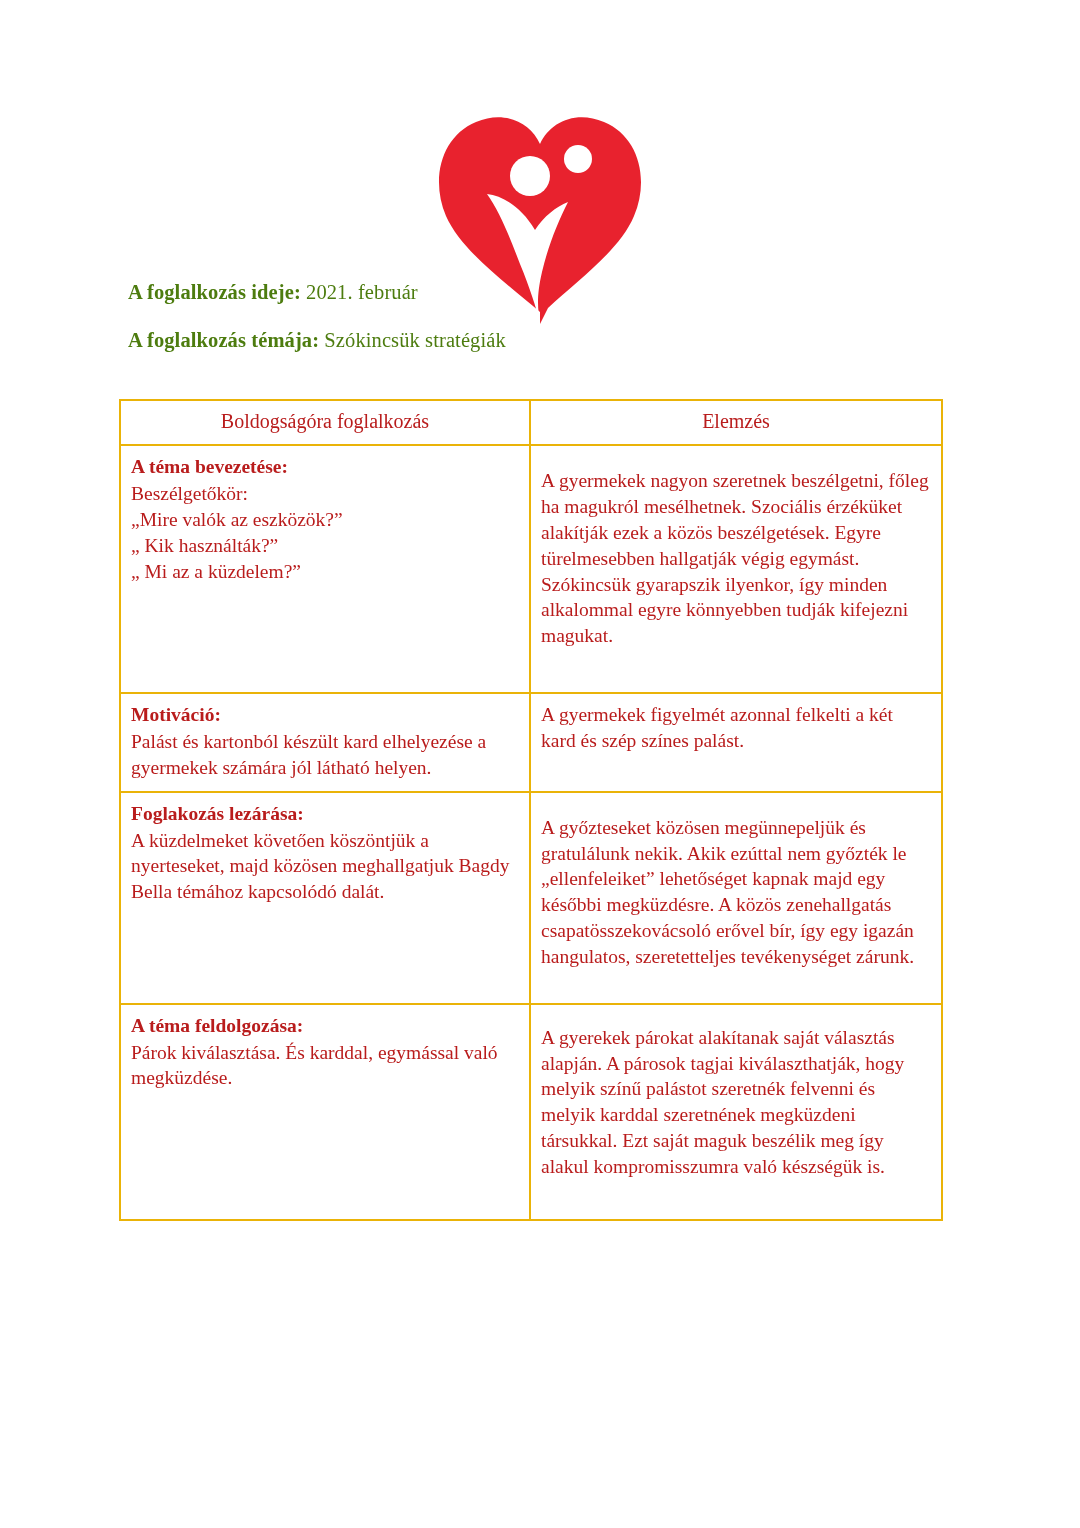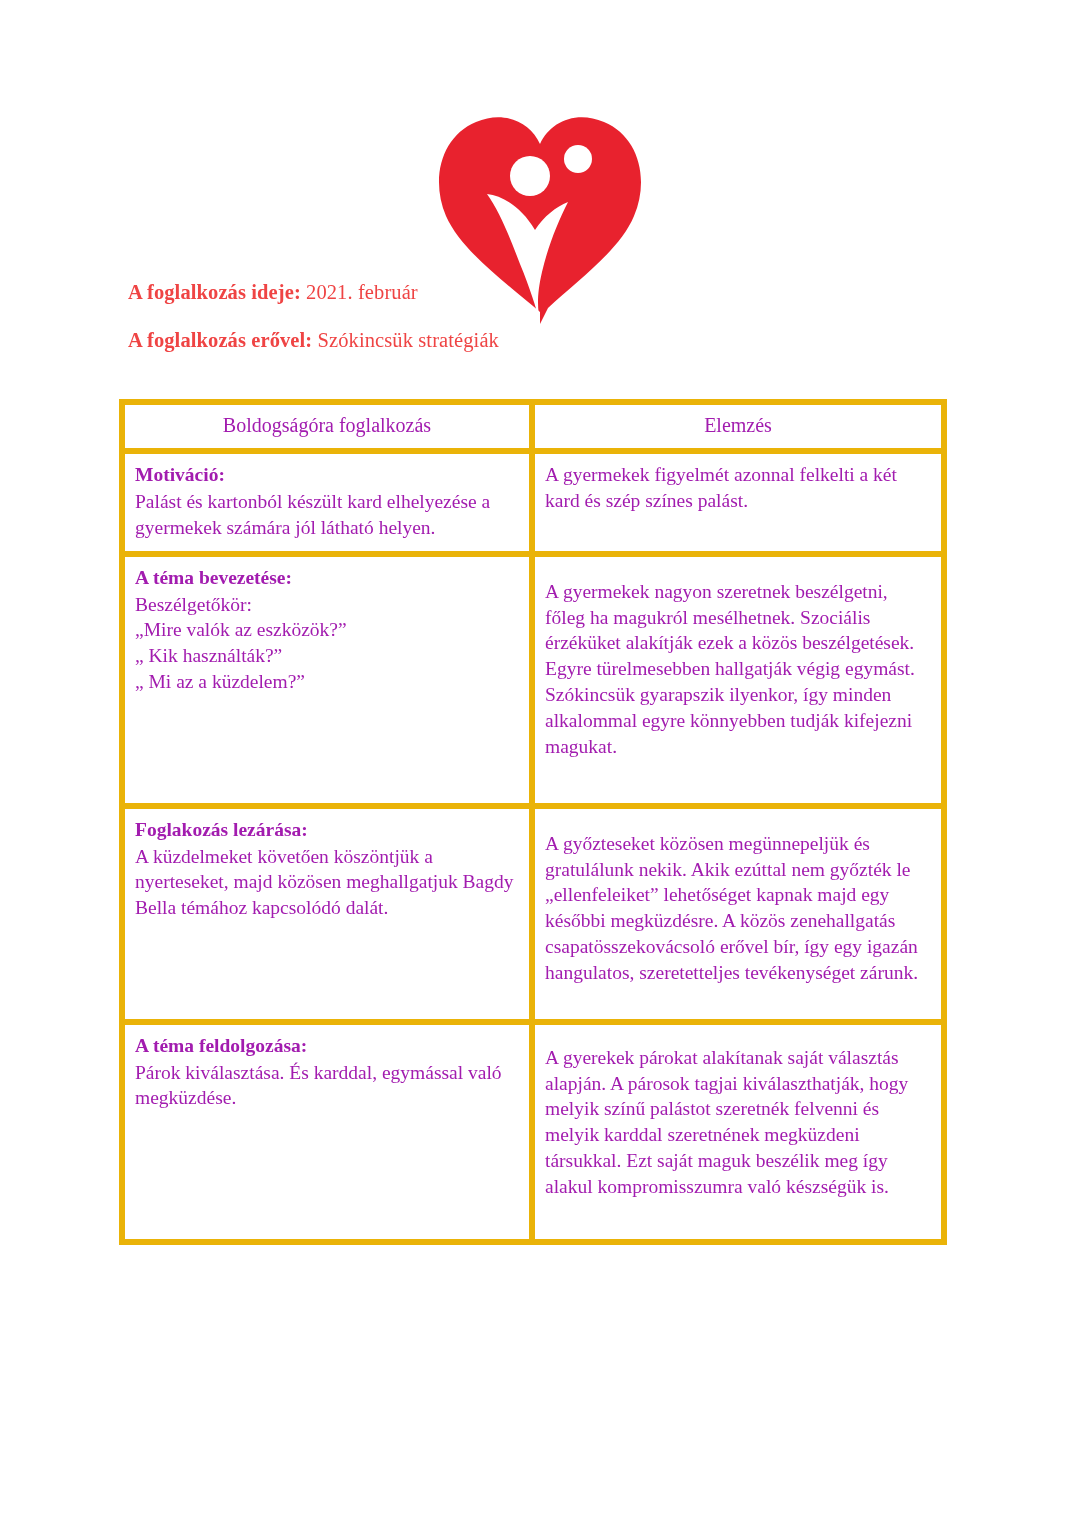--- a/index.html
+++ b/index.html
@@ -39,21 +39,21 @@
   
   .meta {
     margin-top: 50px;
     padding-left: 128px;
     padding-right: 120px;
   }
   .meta-line {
     font-size: 20.5px;
     line-height: 1.25;
     margin-bottom: 22px;
-    color: #ef4444;
+    color: #4d7c0f;
     letter-spacing: 0.1px;
   }
   .meta-line .lbl {
     font-weight: bold;
   }
   .meta-line .val {
     font-weight: normal;
   }
 
   
@@ -65,26 +65,26 @@
   table.plan {
     border-collapse: collapse;
     width: 822px;
     table-layout: fixed;
   }
   table.plan col.c1 { width: 410px; }
   table.plan col.c2 { width: 412px; }
 
   table.plan th,
   table.plan td {
-    border: 6px solid #eab308;
+    border: 2px solid #eab308;
     vertical-align: top;
     padding: 8px 10px 10px 10px;
     font-size: 19.5px;
     line-height: 1.33;
-    color: #a21caf;
+    color: #b91c1c;
   }
   table.plan th {
     text-align: center;
     font-weight: normal;
     font-size: 20px;
     padding-top: 7px;
     padding-bottom: 9px;
   }
   td.left-cell {
     padding-top: 13px;
@@ -132,60 +132,60 @@
       <circle cx="146" cy="47" r="14" fill="#ffffff"></circle>
     </svg>
   </div>
 
   <div class="meta">
     <div class="meta-line">
       <span class="lbl">A foglalkozás ideje:</span>
       <span class="val">2021. február</span>
     </div>
     <div class="meta-line">
-      <span class="lbl">A foglalkozás erővel:</span>
+      <span class="lbl">A foglalkozás témája:</span>
       <span class="val">Szókincsük stratégiák</span>
     </div>
   </div>
 
   <div class="tbl-wrap">
     <table class="plan">
       <colgroup>
         <col class="c1">
         <col class="c2">
       </colgroup>
       <thead>
         <tr>
           <th>Boldogságóra foglalkozás</th>
           <th>Elemzés</th>
         </tr>
       </thead>
       <tbody>
         <tr>
-          <td class="left-cell">
-            <span class="cell-title">Motiváció:</span>
-            <span class="cell-body">Palást és kartonból készült kard elhelyezése a gyermekek számára jól látható helyen.</span>
-          </td>
-          <td class="right-cell">
-            <span class="cell-body">A gyermekek figyelmét azonnal felkelti a két kard és szép színes palást.</span>
-          </td>
-        </tr>
-        <tr>
           <td class="left-cell" style="height:228px">
             <span class="cell-title">A téma bevezetése:</span>
             <span class="indent-list">Beszélgetőkör:
   „Mire valók az eszközök?”
   „ Kik használták?”
   „ Mi az a küzdelem?”</span>
           </td>
           <td class="right-cell" style="padding-top:22px">
             <span class="cell-body">A gyermekek nagyon szeretnek beszélgetni, főleg ha magukról mesélhetnek. Szociális érzéküket alakítják ezek a közös beszélgetések. Egyre türelmesebben hallgatják végig egymást. Szókincsük gyarapszik ilyenkor, így minden alkalommal egyre könnyebben tudják kifejezni magukat.</span>
           </td>
         </tr>
         <tr>
+          <td class="left-cell">
+            <span class="cell-title">Motiváció:</span>
+            <span class="cell-body">Palást és kartonból készült kard elhelyezése a gyermekek számára jól látható helyen.</span>
+          </td>
+          <td class="right-cell">
+            <span class="cell-body">A gyermekek figyelmét azonnal felkelti a két kard és szép színes palást.</span>
+          </td>
+        </tr>
+        <tr>
           <td class="left-cell" style="height:192px">
             <span class="cell-title">Foglakozás lezárása:</span>
             <span class="cell-body">A küzdelmeket követően köszöntjük a nyerteseket, majd közösen meghallgatjuk Bagdy Bella témához kapcsolódó dalát.</span>
           </td>
           <td class="right-cell" style="padding-top:22px">
             <span class="cell-body">A győzteseket közösen megünnepeljük és gratulálunk nekik. Akik ezúttal nem győzték le „ellenfeleiket” lehetőséget kapnak majd egy későbbi megküzdésre. A közös zenehallgatás csapatösszekovácsoló erővel bír, így egy igazán hangulatos, szeretetteljes tevékenységet zárunk.</span>
           </td>
         </tr>
         <tr>
           <td class="left-cell" style="height:196px">

